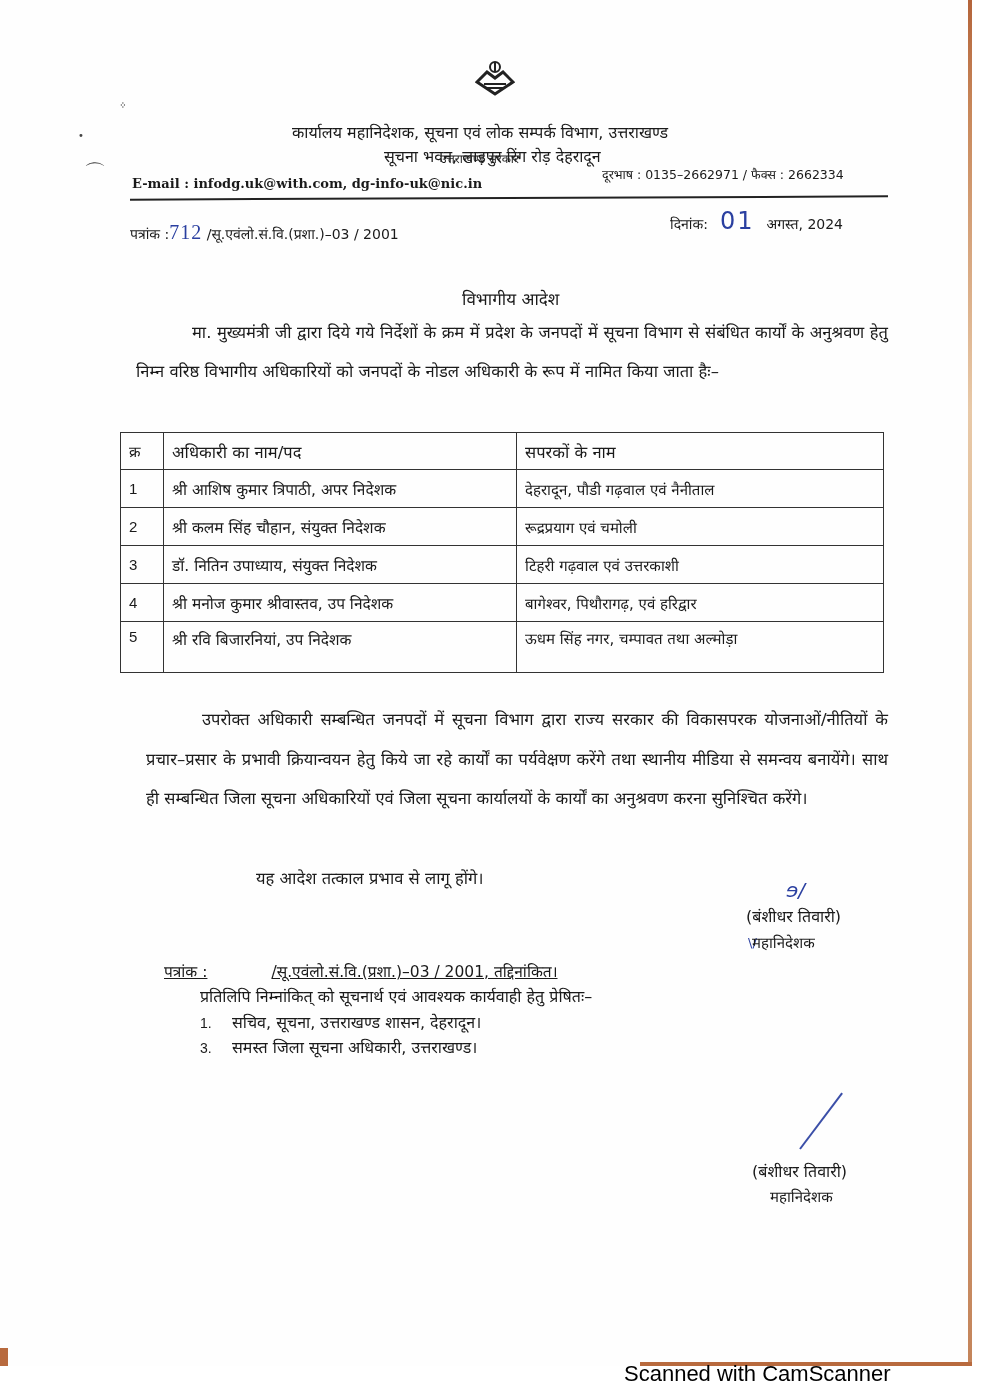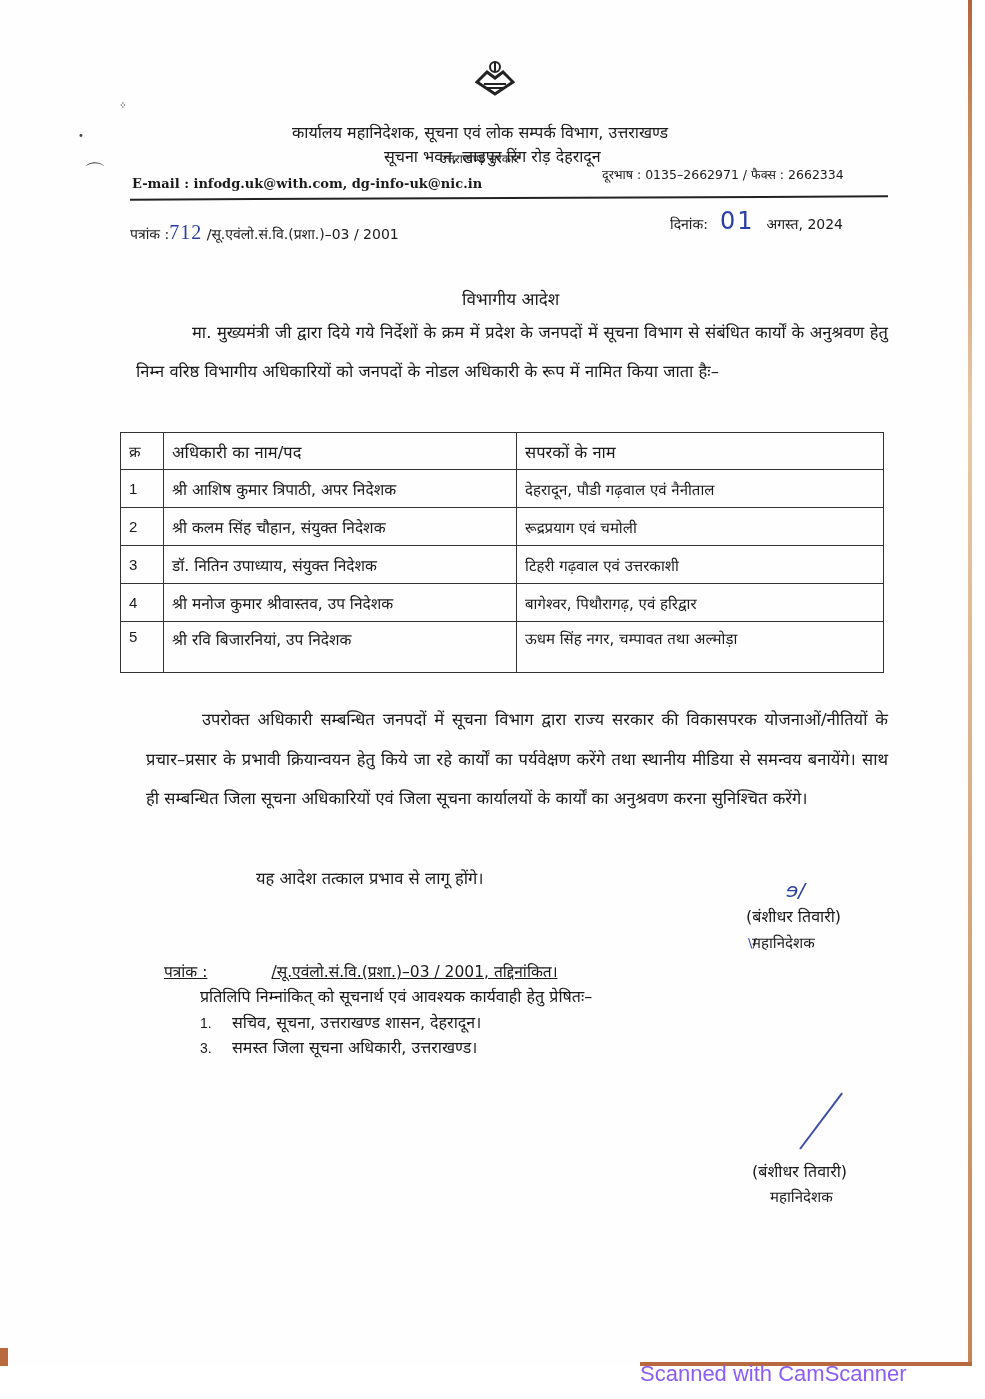--- a/index.html
+++ b/index.html
@@ -53,21 +53,21 @@
   .ref2 .gap { display: inline-block; width: 64px; }
   .copy-intro { left: 200px; top: 985px; font-size: 16px; }
   .copy-list { position: absolute; left: 200px; top: 1010px; font-size: 16px; }
   .copy-list .item { height: 25px; line-height: 25px; white-space: nowrap; }
   .copy-list .num { display: inline-block; width: 32px; font-family: "Liberation Sans", sans-serif; font-size: 14px; }
 
   .slash { position: absolute; left: 800px; top: 1096px; width: 70px; height: 2px; background: #3b4fa8; transform: rotate(-53deg); transform-origin: left center; top: 1148px; }
   .sig2 { position: absolute; left: 752px; top: 1160px; font-size: 16px; }
   .sig2 .ds { position: absolute; left: 18px; top: 26px; white-space: nowrap; font-size: 15px; }
 
-  .camscanner { left: 640px; top: 1361px; font-family: "Liberation Sans", "DejaVu Sans", sans-serif; font-size: 22px; color: #8b5cf6; }
+  .camscanner { left: 624px; top: 1361px; font-family: "Liberation Sans", "DejaVu Sans", sans-serif; font-size: 22px; color: #000000; }
 
   .speck { position: absolute; color: #444; font-size: 10px; }
 </style>
 </head>
 <body>
 
 <div class="paper"></div>
 <div class="edge-right"></div>
 <div class="edge-bottom"></div>
 <div class="edge-left-bottom"></div>

